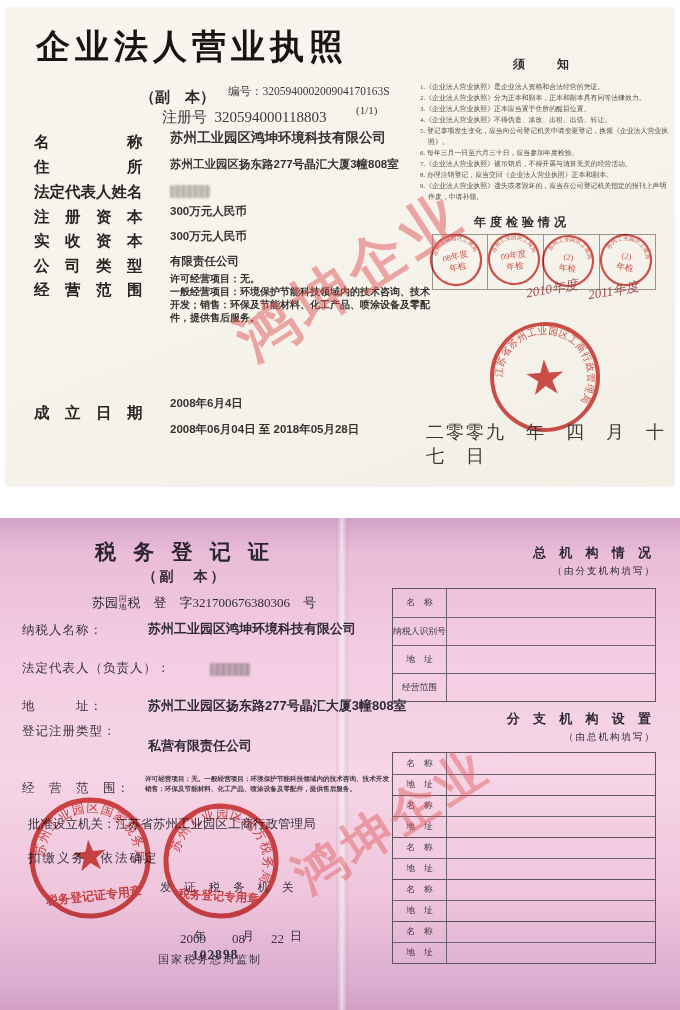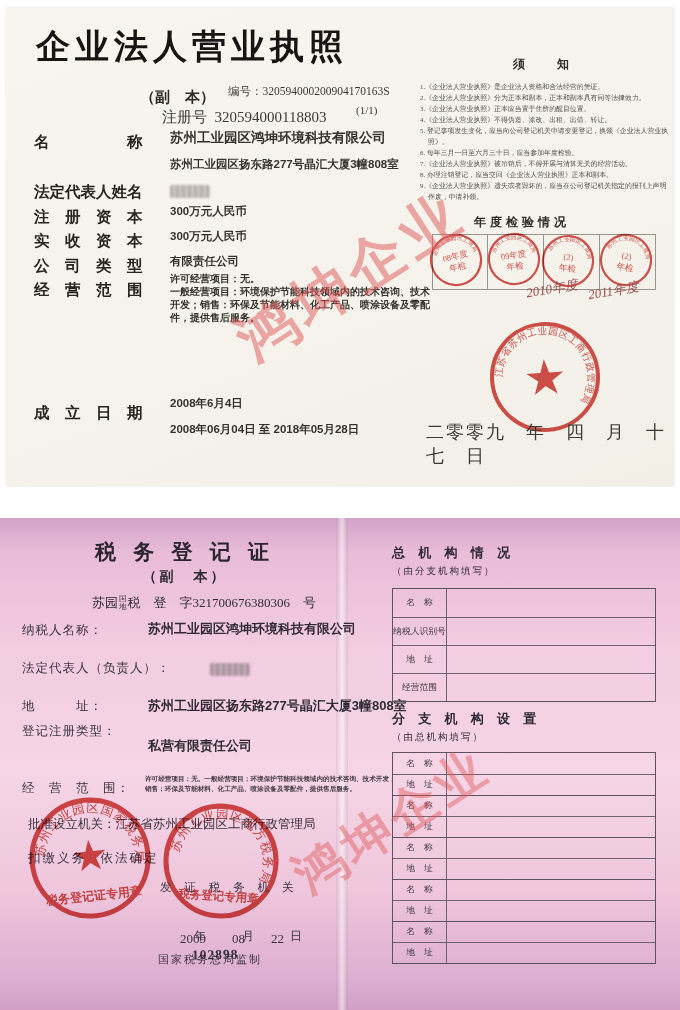--- a/index.html
+++ b/index.html
@@ -66,21 +66,21 @@
   .d2-label { position:absolute; left:22px; font-size:12.5px; color:#3c3440; letter-spacing:1px; white-space:nowrap; }
   .d2-value { position:absolute; left:148px; font-size:13px; font-weight:600; color:#302b36;
           font-family:"Liberation Sans","DejaVu Sans",sans-serif; white-space:nowrap; }
   .d2-scope { position:absolute; left:145px; top:256px; width:252px; font-size:6.6px; line-height:1.55;
           color:#463c44; font-weight:600; }
   .d2-line { position:absolute; font-size:12.5px; color:#3a3240; white-space:nowrap; }
   .tax-stamp { position:absolute; mix-blend-mode:multiply; opacity:.93; }
   .overprint { position:absolute; left:192px; top:429px; font-size:13.5px; font-weight:700;
           letter-spacing:1px; color:#312f39; transform:rotate(-1deg); }
 
-  .panel-head { position:absolute; left:392px; width:264px; text-align:left; color:#2f2935; }
+  .panel-head { position:absolute; left:392px; width:264px; text-align:right; color:#2f2935; }
   .panel-head .t { font-size:13px; letter-spacing:5px; font-weight:600; }
   .panel-head .s { font-size:9.5px; letter-spacing:2px; margin-top:3px; }
   .ptable { position:absolute; left:392px; width:264px; border:1.5px solid #5d5360; }
   .prow { display:flex; border-top:1px solid #6e6370; }
   .prow:first-child { border-top:none; }
   .prow .lc { width:54px; border-right:1px solid #6e6370; font-size:8.8px; color:#3c3440;
           display:flex; align-items:center; justify-content:center; text-align:center; }
   .prow .vc { flex:1; }
   .prow.h28 { height:28px; }
   .prow.h21 { height:21px; }
@@ -103,20 +103,21 @@
       <span>编号：</span><span>320594000200904170163S</span>
     </div>
     <div class="d1-page">(1/1)</div>
     <div class="d1-regno">
       <span>注册号</span>&nbsp;&nbsp;<span>320594000118803</span>
     </div>
 
     <div class="d1-label" style="top:124px">名　　　　　称</div>
     <div class="d1-value big" style="top:121px">苏州工业园区鸿坤环境科技有限公司</div>
 
+    <div class="d1-label" style="top:149px">住　　　　　所</div>
     <div class="d1-value" style="top:149px">苏州工业园区扬东路277号晶汇大厦3幢808室</div>
 
     <div class="d1-label" style="top:174px">法定代表人姓名</div>
     <div class="redacted" style="left:164px; top:177px"></div>
 
     <div class="d1-label" style="top:199px">注　册　资　本</div>
     <div class="d1-value" style="top:196px">300万元人民币</div>
 
     <div class="d1-label" style="top:223px">实　收　资　本</div>
     <div class="d1-value" style="top:221px">300万元人民币</div>

